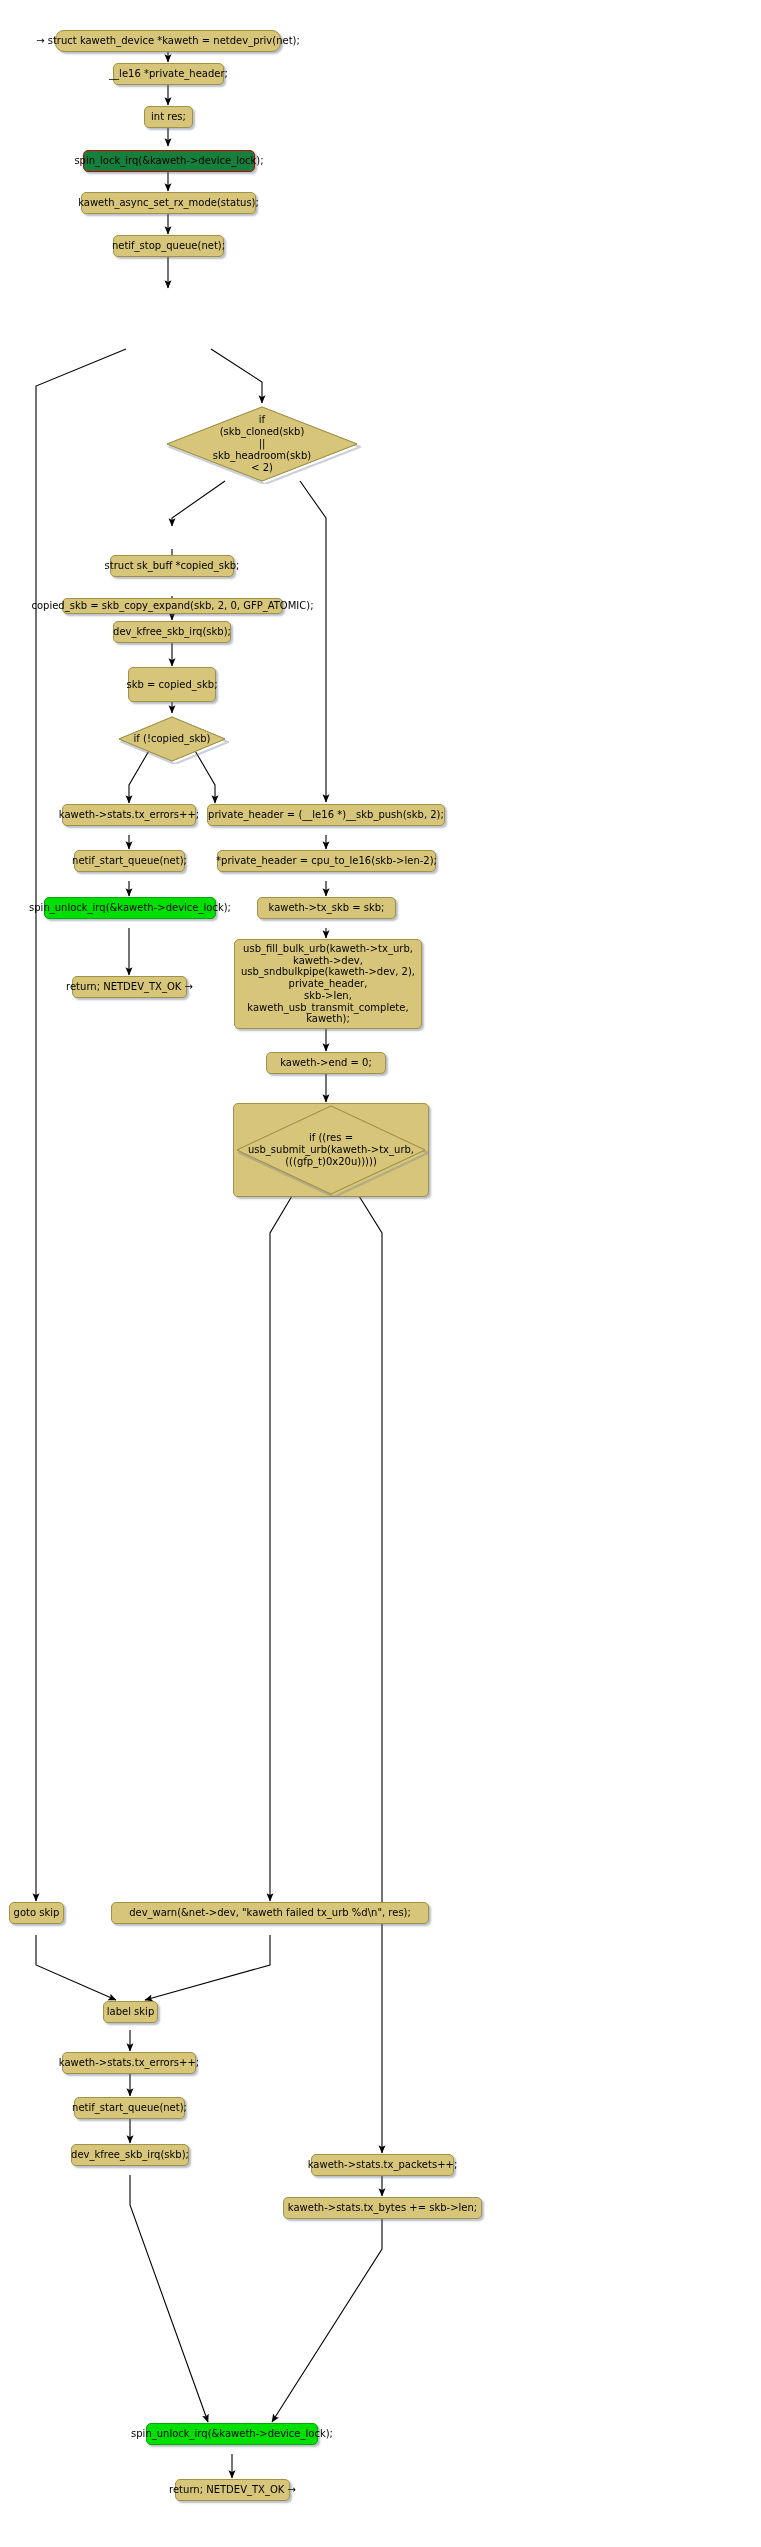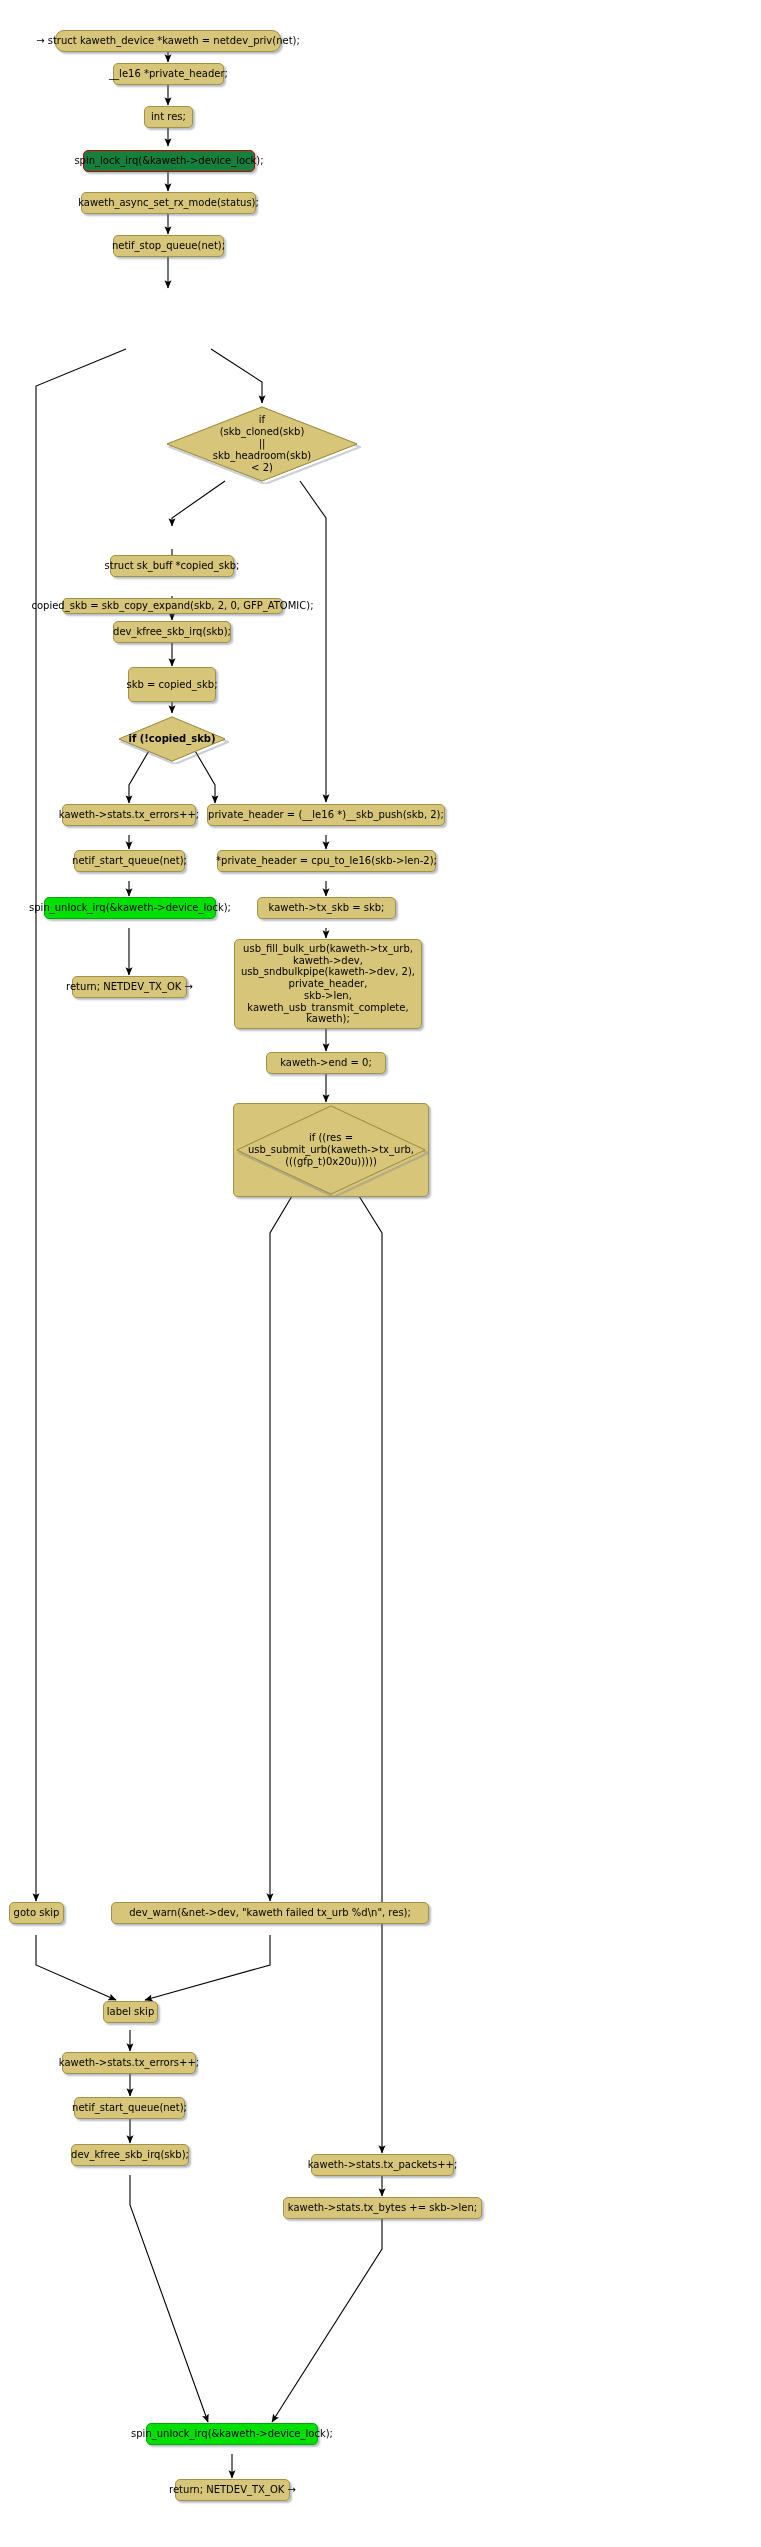--- a/index.html
+++ b/index.html
@@ -166,21 +166,21 @@
   </div>
 
   <div class="node rect" style="left:110px; top:527px; width:124px; height:22px;margin-top:28px;">struct sk_buff *copied_skb;</div>
 
   <div class="node rect" style="left:62px;  top:574px; width:221px; height:16px;margin-top:24px;">copied_skb = skb_copy_expand(skb, 2, 0, GFP_ATOMIC);</div>
 
   <div class="node rect" style="left:113px; top:621px; width:118px; height:22px;">dev_kfree_skb_irq(skb);</div>
 
   <div class="node rect" style="left:128px; top:667px; width:88px;  height:35px;">skb = copied_skb;</div>
 
-  <div class="diamond-wrap" style="left:115px; top:714px; width:114px; height:50px;font-weight:bold;">
+  <div class="diamond-wrap" style="left:115px; top:714px; width:114px; height:50px;">
     <svg class="dshape" width="114" height="50" viewBox="0 0 114 50">
       <polygon points="57,3 110,25 57,47 4,25" fill="#d7c579" stroke="#a09247" stroke-width="1"></polygon>
       <polygon points="60,6 113,28 60,50 7,28" fill="none" stroke="rgba(120,130,150,0.38)" stroke-width="2.2"></polygon>
       <polygon points="57,3 110,25 57,47 4,25" fill="#d7c579" stroke="#a09247" stroke-width="1"></polygon>
     </svg>
     <div class="diamond-label">if (!copied_skb)</div>
   </div>
 
   <div class="node rect" style="left:62px;  top:804px; width:134px; height:22px;">kaweth-&gt;stats.tx_errors++;</div>
 

